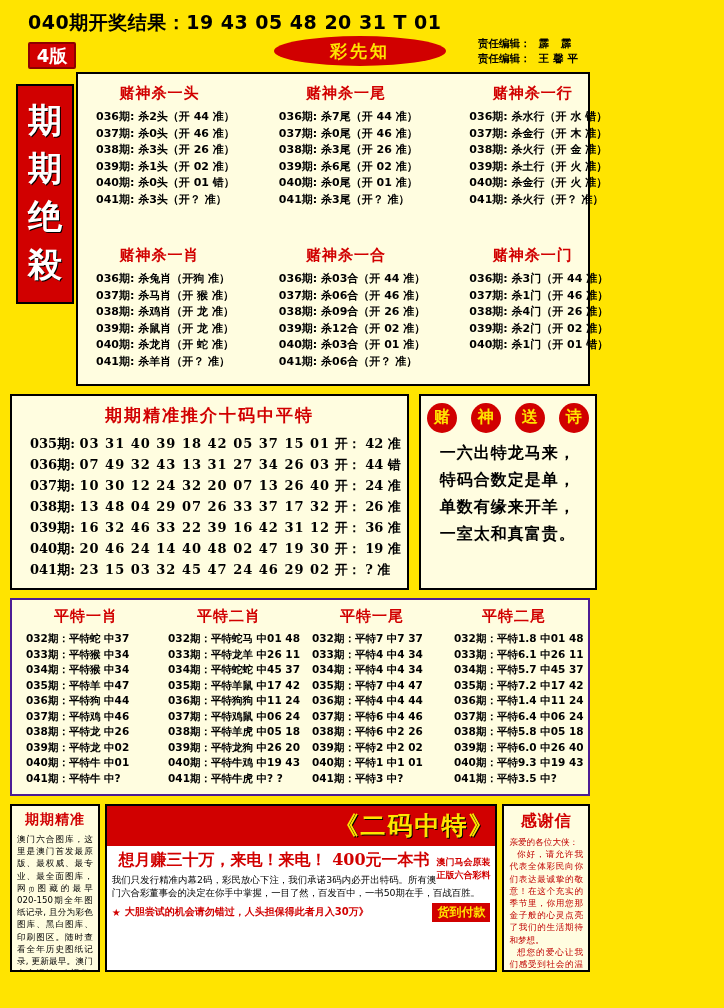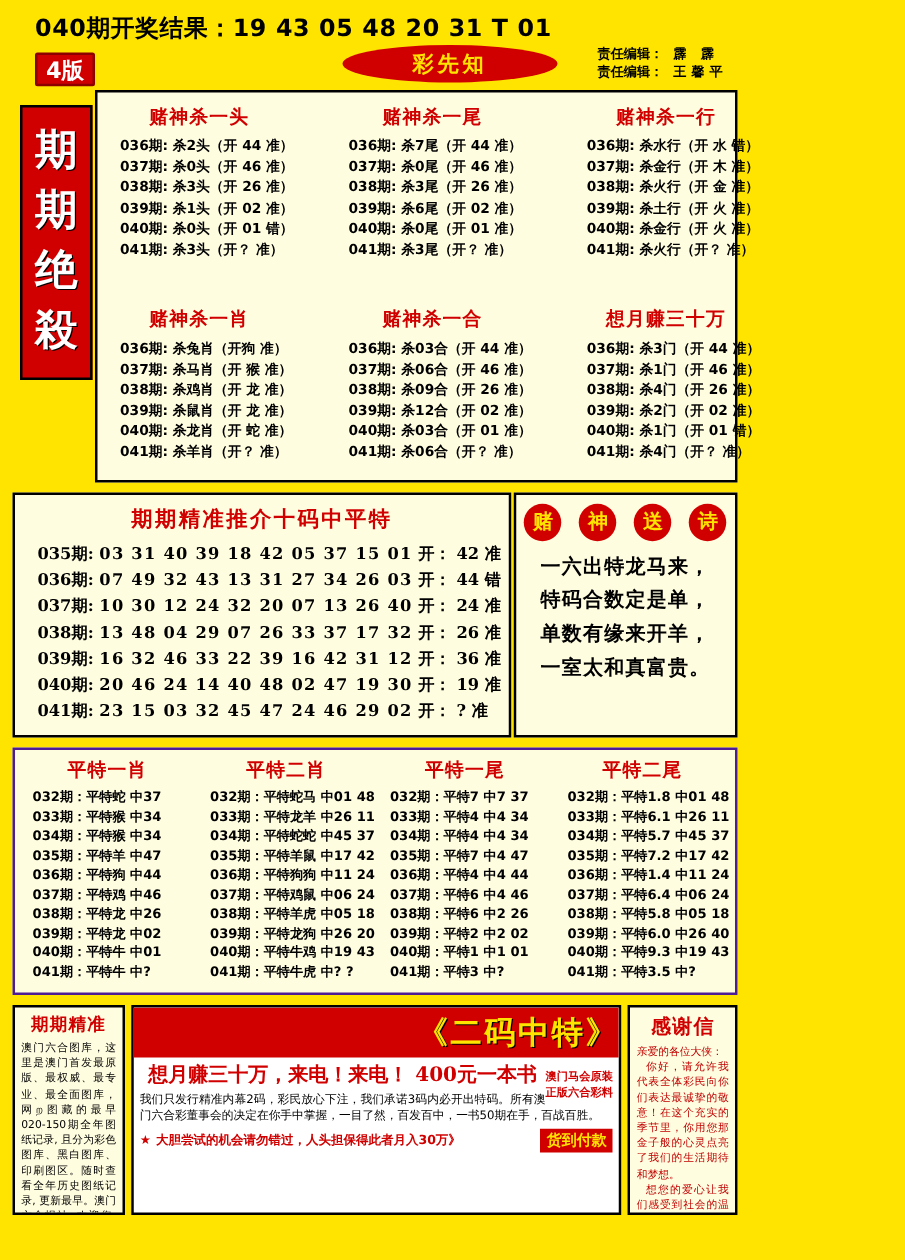--- a/index.html
+++ b/index.html
@@ -111,21 +111,21 @@
     white-space: nowrap;
   }
   .panel .line .per { color:#000; }
   .panel .line .val { color:#000; }
 
   
   .mid {
     position: relative;
     margin: 15px 10px 0 10px;
     display: flex;
-    gap: 2px;
+    gap: 10px;
   }
   .mid-left {
     flex: 1 1 auto;
     border: 2px solid #000;
     background: #fffde0;
     padding: 4px 6px 8px 6px;
   }
   .mid-left h3 {
     margin: 4px 0 6px 0;
     text-align:center;
@@ -330,27 +330,26 @@
           <h3>赌神杀一合</h3>
           <div class="line"><span class="per">036期:</span> <span class="val">杀03合（开 44 准）</span></div>
           <div class="line"><span class="per">037期:</span> <span class="val">杀06合（开 46 准）</span></div>
           <div class="line"><span class="per">038期:</span> <span class="val">杀09合（开 26 准）</span></div>
           <div class="line"><span class="per">039期:</span> <span class="val">杀12合（开 02 准）</span></div>
           <div class="line"><span class="per">040期:</span> <span class="val">杀03合（开 01 准）</span></div>
           <div class="line"><span class="per">041期:</span> <span class="val">杀06合（开？ 准）</span></div>
         </div>
 
         <div class="panel">
-          <h3>想月赚三十万</h3>
+          <h3>赌神杀一门</h3>
           <div class="line"><span class="per">036期:</span> <span class="val">杀3门（开 44 准）</span></div>
           <div class="line"><span class="per">037期:</span> <span class="val">杀1门（开 46 准）</span></div>
           <div class="line"><span class="per">038期:</span> <span class="val">杀4门（开 26 准）</span></div>
           <div class="line"><span class="per">039期:</span> <span class="val">杀2门（开 02 准）</span></div>
           <div class="line"><span class="per">040期:</span> <span class="val">杀1门（开 01 错）</span></div>
-          <div class="line"><span class="per">041期:</span> <span class="val">杀4门（开？ 准）</span></div>
         </div>
 
       </div>
     </div>
   </div>
 
   <div class="mid" style="margin-top:8px;">
     <div class="mid-left">
       <h3>期期精准推介十码中平特</h3>
       <div class="row">

